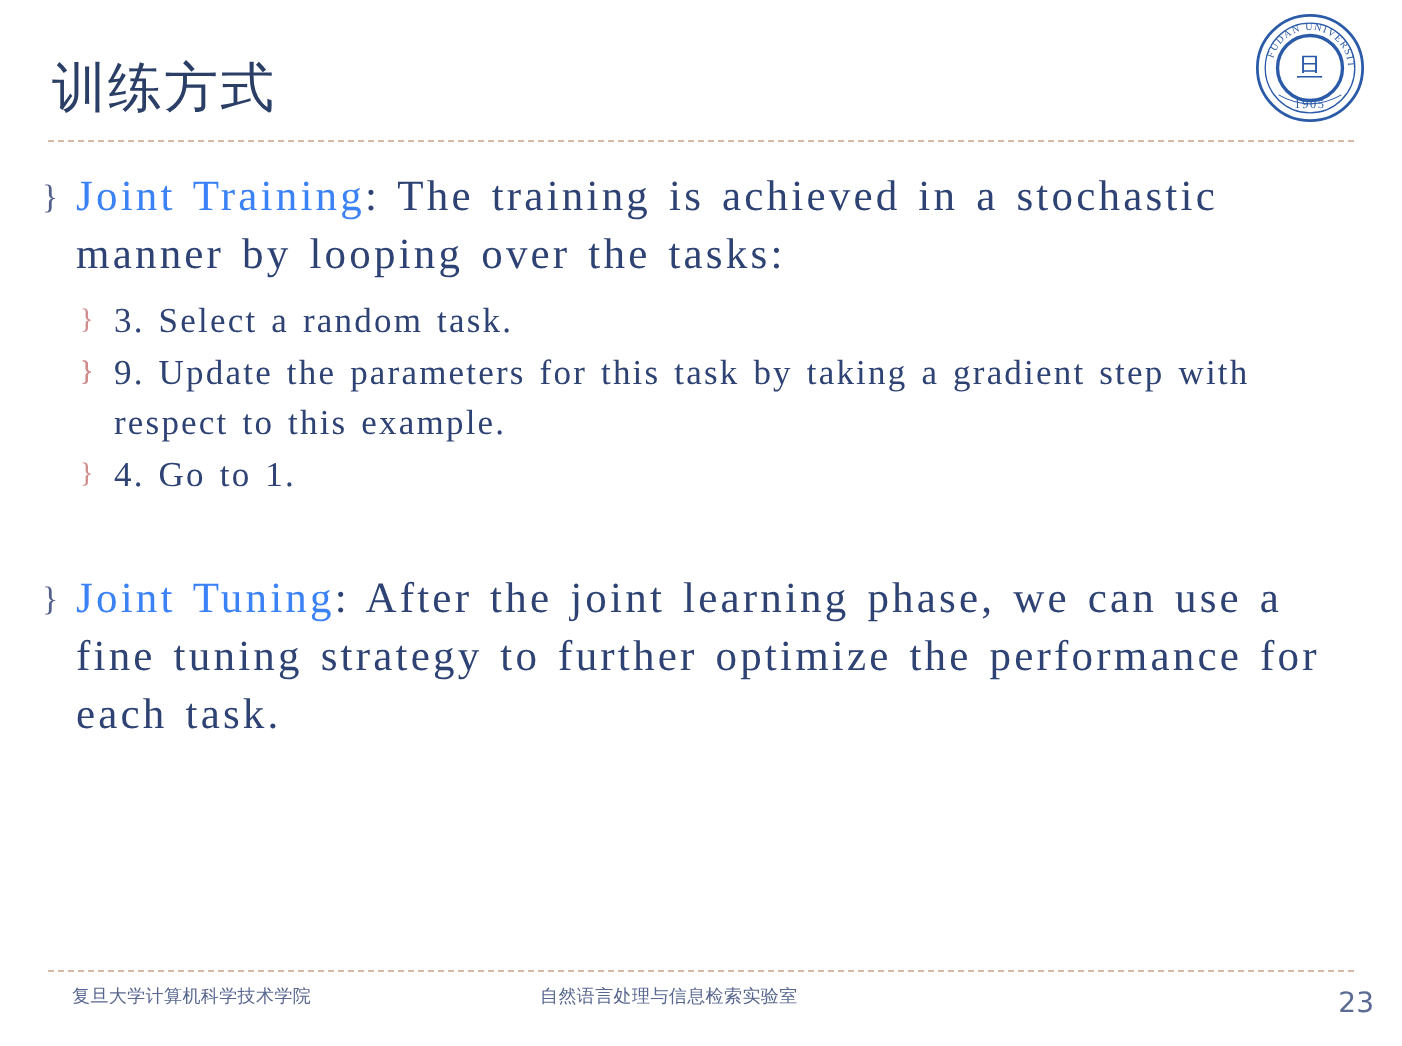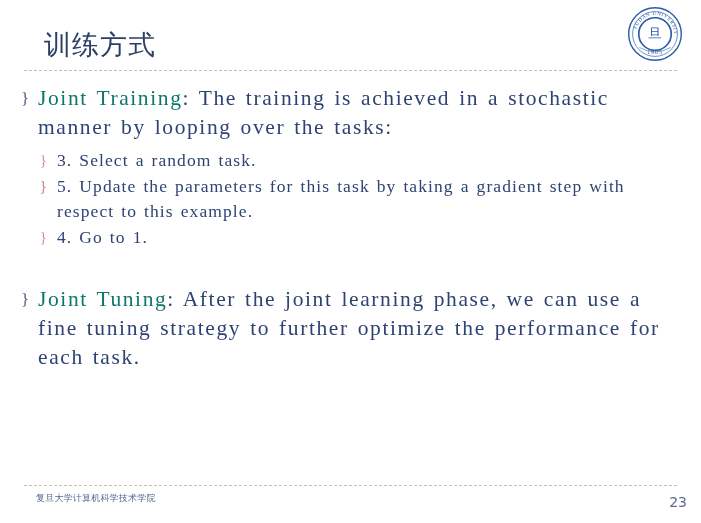--- a/index.html
+++ b/index.html
@@ -27,21 +27,20 @@
     position: absolute;
     left: 26px;
     top: 28px;
     font-family: "DejaVu Sans", "Liberation Sans", sans-serif;
     font-size: 27px;
     font-weight: 400;
     color: #2b3f66;
     letter-spacing: 1px;
     line-height: 34px;
     white-space: nowrap;
-    margin-left: 18px;
   }
 
   .logo {
     position: absolute;
     right: 18px;
     top: 6px;
     width: 56px;
     height: 56px;
   }
   .logo svg { display: block; }
@@ -76,21 +75,21 @@
   .l1 > .brace {
     position: absolute;
     left: 1px;
     top: 0px;
     font-size: 17px;
     line-height: 29px;
     color: #53608c;
     letter-spacing: 0;
   }
   .l1 .hl {
-    color: #0f766e;
+    color: #3b82f6;
     letter-spacing: 1.6px;
   }
 
   .sublist {
     margin-top: 6px;
     padding-left: 20px;
   }
   .l2 {
     position: relative;
     padding-left: 17px;
@@ -186,32 +185,33 @@
     </div>
 
     <div class="sublist">
       <div class="l2">
         <span class="brace">}</span><span>3. Select a random task.</span>
       </div>
       <div class="l2">
         <span class="brace">}</span>
       </div>
       <div class="l2">
-        <span class="brace">}</span><span>5. Update the parameters for this task by taking a gradient step with respect to this example.</span>
+        <span class="brace">}</span><span>9. Update the parameters for this task by taking a gradient step with respect to this example.</span>
       </div>
       <div class="l2">
         <span class="brace">}</span><span>4. Go to 1.</span>
       </div>
     </div>
 
     <div class="gap"></div>
 
     <div class="l1">
       <span class="brace">}</span><span class="hl">Joint Tuning</span><span>: After the joint learning phase, we can use a fine tuning strategy to further optimize the performance for each task.</span>
     </div>
 
   </div>
 
   <div class="rule-bottom"></div>
   <div class="footer-left">复旦大学计算机科学技术学院</div>
+  <div class="footer-center">自然语言处理与信息检索实验室</div>
   <div class="page-num">23</div>
 
 </div>
 
 </body></html>

